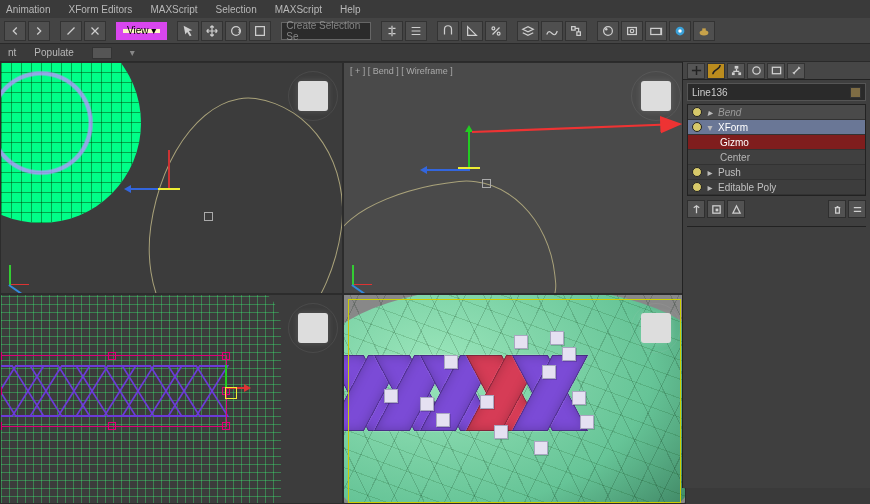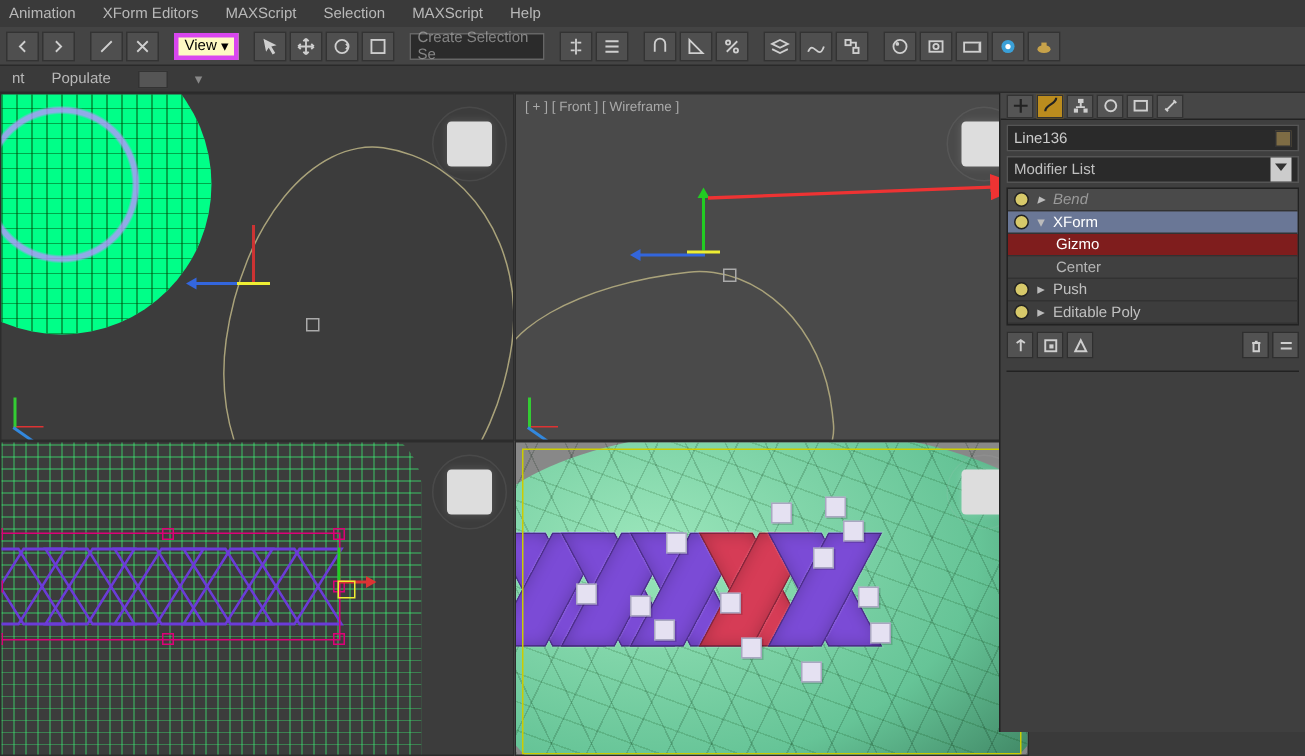--- a/index.html
+++ b/index.html
@@ -7,21 +7,21 @@
 
     
     .menubar { height: 18px; background: #3a3a3a; display: flex; align-items: center; padding: 0 6px; gap: 18px; font-size: 10px; }
     .menubar span { color: #b8b8b8; }
 
     
     .toolbar { height: 26px; background: #444; display: flex; align-items: center; padding: 0 4px; gap: 2px; border-bottom: 1px solid #2a2a2a; }
     .tbtn { width: 22px; height: 20px; background: #4f4f4f; border: 1px solid #333; display:flex; align-items:center; justify-content:center; }
     .tbtn svg { width: 14px; height: 14px; }
     .tsep { width: 6px; }
-    .view-select { height: 18px; background: #fef9c3; color:#000; font-size:10px; padding: 0 4px; display:flex; align-items:center; border:3px solid #d946ef; }
+    .view-select { height: 18px; background: #fef9c3; color:#000; font-size:10px; padding: 0 4px; display:flex; align-items:center; border:7px solid #d946ef; }
     .search-box { height: 18px; background: #2b2b2b; color:#aaa; font-size:10px; padding: 0 4px; display:flex; align-items:center; width: 90px; border:1px solid #666; }
 
     
     .secbar { height: 18px; background: #3a3a3a; display:flex; align-items:center; padding: 0 8px; gap: 18px; border-bottom: 1px solid #2a2a2a;}
     .secbar span { color:#b8b8b8; }
     .secbar .camicon { width:20px; height:12px; background:#555; border:1px solid #333; }
 
     
     .main { position:absolute; left:0; top:62px; right:184px; bottom:0; background:#3b3b3b; }
     .vp { position:absolute; background:#3c3c3c; border:1px solid #2c2c2c; overflow:hidden; }
@@ -104,21 +104,21 @@
     .vbr .mesh { position:absolute; inset:0; background:
        repeating-linear-gradient(64deg, rgba(40,80,50,.2) 0 1px, transparent 1px 24px),
        repeating-linear-gradient(-64deg, rgba(40,80,50,.2) 0 1px, transparent 1px 24px);
        mix-blend-mode:multiply; pointer-events:none;
     }
 
     
     .anno-arrow { position:absolute; pointer-events:none; }
 
     
-    .panel { position:absolute; right:0; top:62px; width:204px; bottom:16px; background:#3f3f3f; border-left:1px solid #222;margin-left:33px; }
+    .panel { position:absolute; right:0; top:62px; width:188px; bottom:16px; background:#3f3f3f; border-left:1px solid #222;margin-left:33px; }
     .tabrow { height:18px; background:#464646; display:flex; align-items:center; padding:2px 4px; gap:2px; border-bottom:1px solid #222;}
     .tabbtn { width:18px; height:16px; background:#555; border:1px solid #333; display:flex; align-items:center; justify-content:center;}
     .tabbtn.active { background:#bb8c1e; }
     .tabbtn svg { width:11px; height:11px; }
     .name-field { height:18px; background:#2a2a2a; margin:3px 4px; border:1px solid #555; display:flex; align-items:center; padding:0 4px; font-size:10px; color:#ccc; }
     .name-field .cswatch { width:11px; height:11px; background:#7e6c44; margin-left:auto; border:1px solid #333; }
     .modlist-row { height:18px; margin:0 4px 3px; display:flex; }
     .modlist { flex:1; background:#2a2a2a; border:1px solid #555; display:flex; align-items:center; padding:0 4px; font-size:10px;}
     .modlist .dd { width:14px; height:16px; background:#ccc; margin-left:auto; display:flex; align-items:center; justify-content:center;}
     .modlist .dd::after{ content:""; border:4px solid transparent; border-top:5px solid #333;}
@@ -304,21 +304,21 @@
     </div>
     <div class="viewcube" style="right:14px; top:18px;"></div>
     <div class="tripod" style="left:8px; bottom:8px;">
         <div class="x"></div>
         <div class="y"></div>
         <div class="z"></div>
       </div>
   </div>
 
   <div class="vp dark vtr" style="left:50%; top:0; right:0; height:232px;">
-    <div class="vp-label">[ + ] [ Front ] [ Wireframe ]</div>
+    <div class="vp-label">[ + ] [ Bend ] [ Wireframe ]</div>
     <div class="spline"></div>
     <div class="gizmo">
       <div class="ax-y"></div>
         <div class="ax-x"></div>
         <div class="hl"></div>
         <div class="box"></div>
     </div>
     <div class="viewcube" style="right:14px; top:18px;"></div>
     <div class="tripod" style="left:8px; bottom:8px;">
         <div class="x"></div>
@@ -437,26 +437,20 @@
           <path class="stk" d="M3 9l6-6M8 2l2 2M2 8l2 2"></path>
         </svg>
       </div>
   </div>
 
   <div class="name-field">
     <span>Line136</span>
     <div class="cswatch"></div>
   </div>
 
-  <div class="modlist-row">
-    <div class="modlist">
-      <span>Modifier List</span>
-      <div class="dd"></div>
-    </div>
-  </div>
 
   <div class="stack">
     <div class="item italic">
       <div class="bulb on"></div>
       <span class="plus">▸</span>
       <span>Bend</span>
     </div>
     <div class="item sel">
       <div class="bulb on"></div>
       <span class="plus">▾</span>

